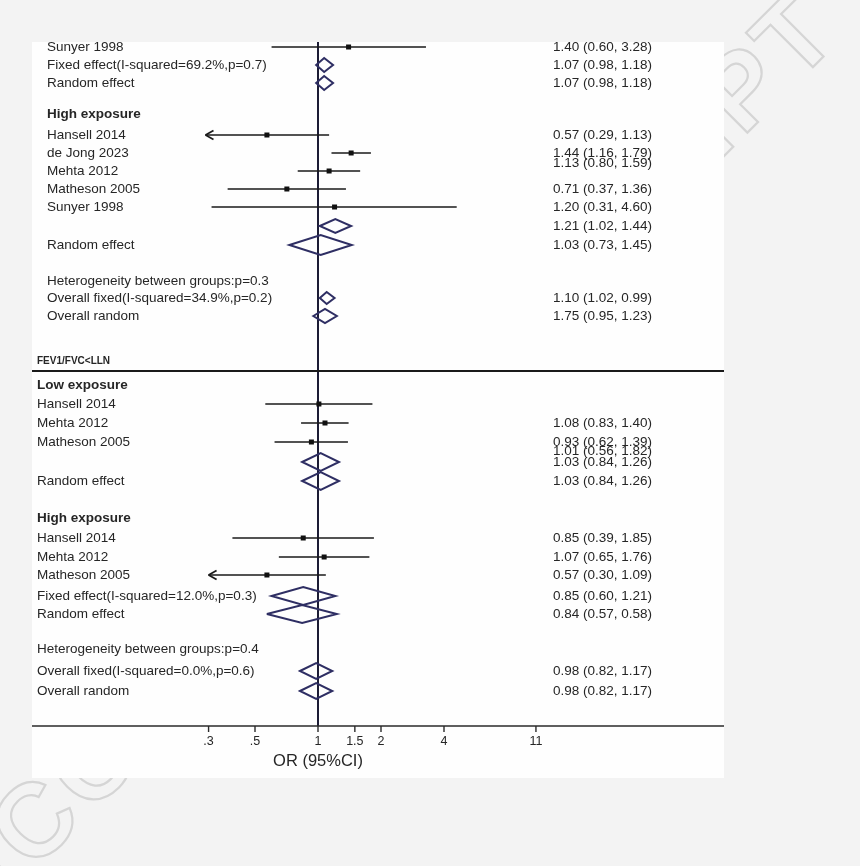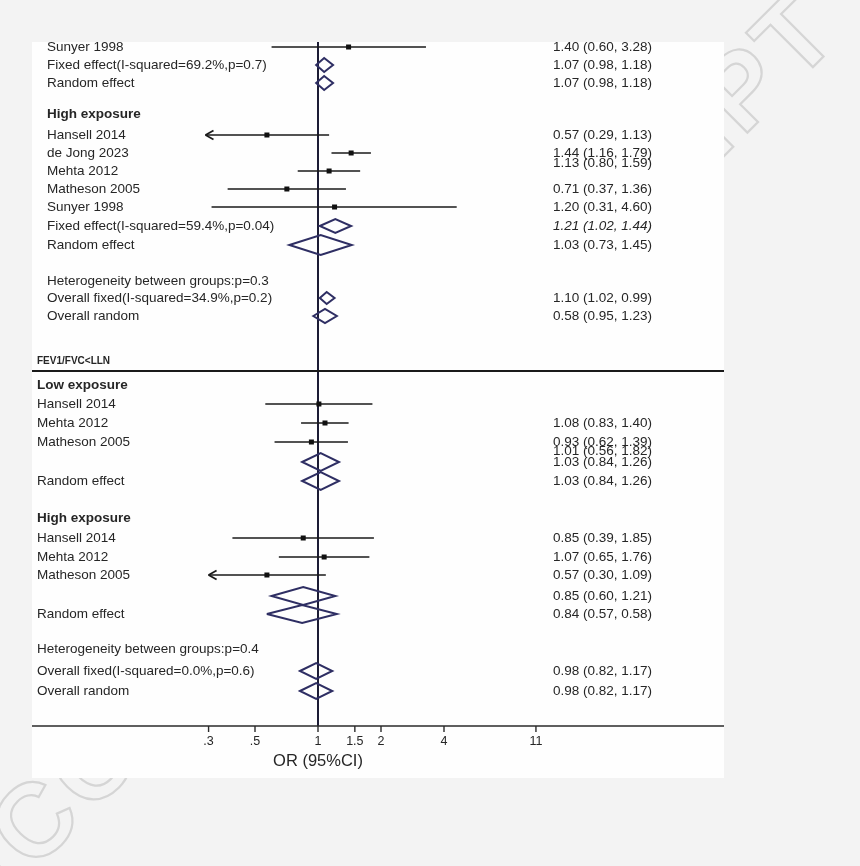--- a/index.html
+++ b/index.html
@@ -105,47 +105,47 @@
     <div class="row-label" style="left: 15px; top: 84px;">Hansell 2014</div>
     <div class="row-value" style="top: 84px;">0.57 (0.29, 1.13)</div>
     <div class="row-label" style="left: 15px; top: 102px;">de Jong 2023</div>
     <div class="row-value" style="top: 102px;">1.44 (1.16, 1.79)</div>
     <div class="row-label" style="left: 15px; top: 120px;">Mehta 2012</div>
     <div class="row-value" style="top: 112px; text-align: center;">1.13 (0.80, 1.59)</div>
     <div class="row-label" style="left: 15px; top: 138px;">Matheson 2005</div>
     <div class="row-value" style="top: 138px;">0.71 (0.37, 1.36)</div>
     <div class="row-label" style="left: 15px; top: 156px;">Sunyer 1998</div>
     <div class="row-value" style="top: 156px;">1.20 (0.31, 4.60)</div>
-    <div class="row-label" style="left: 15px; top: 175px;">Fixed effect(I-squared=59.4%,p=0.04)</div>
-    <div class="row-value" style="top: 175px; font-style: italic;">1.21 (1.02, 1.44)</div>
+    <div class="row-value" style="top: 175px;">1.21 (1.02, 1.44)</div>
     <div class="row-label" style="left: 15px; top: 194px;">Random effect</div>
     <div class="row-value" style="top: 194px;">1.03 (0.73, 1.45)</div>
     <div class="row-label" style="left: 15px; top: 230px;">Heterogeneity between groups:p=0.3</div>
     <div class="row-label" style="left: 15px; top: 247px;">Overall fixed(I-squared=34.9%,p=0.2)</div>
     <div class="row-value" style="top: 247px;">1.10 (1.02, 0.99)</div>
     <div class="row-label" style="left: 15px; top: 265px;">Overall random</div>
-    <div class="row-value" style="top: 265px;">0.58 (0.95, 1.23)</div>
+    <div class="row-value" style="top: 265px;">1.75 (0.95, 1.23)</div>
     <div class="row-label section" style="left: 5px; top: 310px;">FEV1/FVC&lt;LLN</div>
     <div class="row-label bold" style="left: 5px; top: 334px;">Low exposure</div>
     <div class="row-label" style="left: 5px; top: 353px;">Hansell 2014</div>
     <div class="row-value" style="top: 353px; margin-top: 47px;">1.01 (0.56, 1.82)</div>
     <div class="row-label" style="left: 5px; top: 372px;">Mehta 2012</div>
     <div class="row-value" style="top: 372px;">1.08 (0.83, 1.40)</div>
     <div class="row-label" style="left: 5px; top: 391px;">Matheson 2005</div>
     <div class="row-value" style="top: 391px;">0.93 (0.62, 1.39)</div>
     <div class="row-value" style="top: 411px;">1.03 (0.84, 1.26)</div>
     <div class="row-label" style="left: 5px; top: 430px;">Random effect</div>
     <div class="row-value" style="top: 430px;">1.03 (0.84, 1.26)</div>
     <div class="row-label bold" style="left: 5px; top: 467px;">High exposure</div>
     <div class="row-label" style="left: 5px; top: 487px;">Hansell 2014</div>
     <div class="row-value" style="top: 487px;">0.85 (0.39, 1.85)</div>
     <div class="row-label" style="left: 5px; top: 506px;">Mehta 2012</div>
     <div class="row-value" style="top: 506px;">1.07 (0.65, 1.76)</div>
     <div class="row-label" style="left: 5px; top: 524px;">Matheson 2005</div>
     <div class="row-value" style="top: 524px;">0.57 (0.30, 1.09)</div>
+    <div class="row-label" style="left: 5px; top: 545px;">Fixed effect(I-squared=12.0%,p=0.3)</div>
     <div class="row-value" style="top: 545px;">0.85 (0.60, 1.21)</div>
     <div class="row-label" style="left: 5px; top: 563px;">Random effect</div>
     <div class="row-value" style="top: 563px;">0.84 (0.57, 0.58)</div>
     <div class="row-label" style="left: 5px; top: 598px;">Heterogeneity between groups:p=0.4</div>
     <div class="row-label" style="left: 5px; top: 620px;">Overall fixed(I-squared=0.0%,p=0.6)</div>
     <div class="row-value" style="top: 620px;">0.98 (0.82, 1.17)</div>
     <div class="row-label" style="left: 5px; top: 640px;">Overall random</div>
     <div class="row-value" style="top: 640px;">0.98 (0.82, 1.17)</div>
   </div>
 

